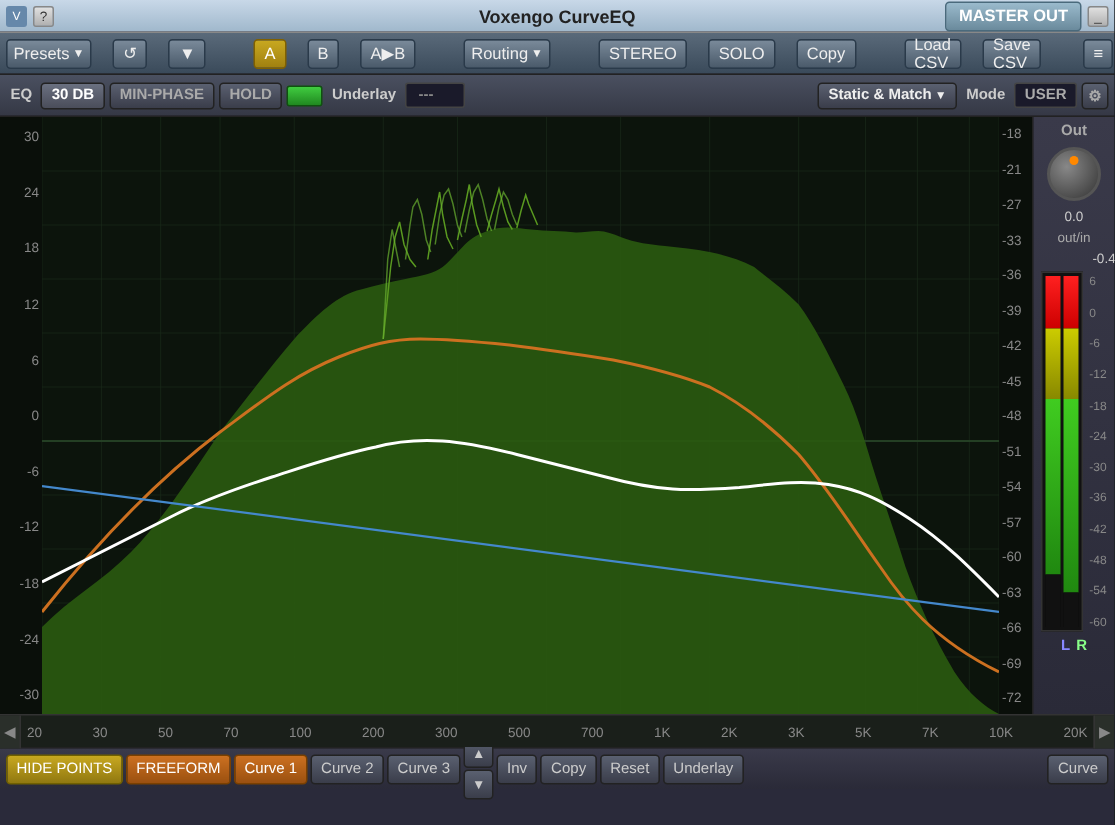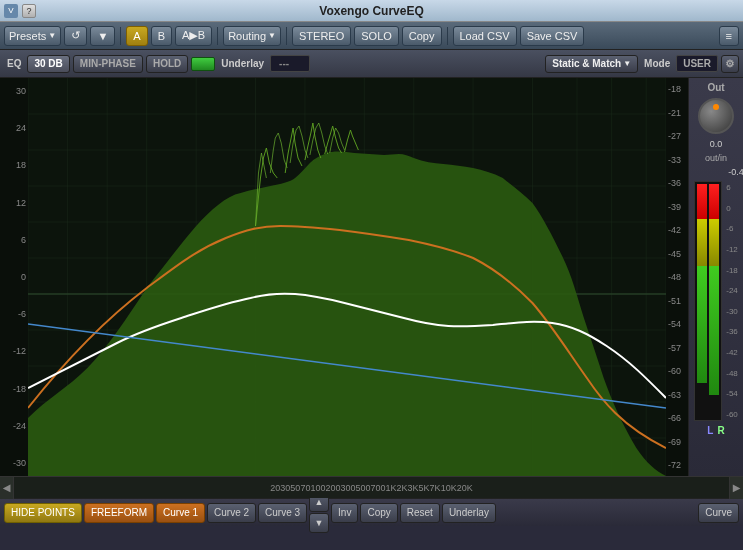--- a/index.html
+++ b/index.html
@@ -57,21 +57,21 @@
       font-size: 8px; color: white;
     }
 
     
     #toolbar {
       background: linear-gradient(to bottom, #5a6a7a, #3a4a5a);
       height: 28px;
       display: flex;
       align-items: center;
       padding: 6px 4px;
-      gap: 3px;
+      gap: 14px;
       border-bottom: 1px solid #222;
     }
     .tb-btn {
       background: linear-gradient(to bottom, #7a8a9a, #4a5a6a);
       border: 1px solid #2a3a4a;
       border-radius: 3px;
       color: #eee;
       padding: 2px 6px;
       font-size: 11px;
       cursor: pointer;
@@ -299,22 +299,22 @@
     #x-axis-scroll-right {
       width: 14px; height: 22px;
       background: #2a2f2a;
       border-left: 1px solid #333;
       display: flex; align-items: center; justify-content: center;
       cursor: pointer; color: #888; font-size: 10px;
     }
     #x-axis-labels {
       flex: 1;
       display: flex;
-      justify-content: center;
-      padding: 0 16px;
+      justify-content: space-between;
+      padding: 0 4px;
       color: #888;
       font-size: 9px;
     }
 
     
     #bottom-bar {
       background: linear-gradient(to bottom, #3a3a4a, #2a2a38);
       height: 28px;
       display: flex;
       align-items: center;
@@ -365,20 +365,24 @@
   </style>
 </head>
 <body>
 
 <div id="title-bar">
   <div class="title-left">
     <div class="title-icon">V</div>
     <div class="win-btn">?</div>
   </div>
   <div class="title-center">Voxengo CurveEQ</div>
+  <div class="title-right">
+    <div class="master-out-btn">MASTER OUT</div>
+    <div class="win-btn">_</div>
+  </div>
 </div>
 
 <div id="toolbar">
   <div class="tb-dropdown">
     <span>Presets</span>
     <span class="dropdown-arrow">▼</span>
   </div>
   <div class="tb-btn">↺</div>
   <div class="tb-btn">▼</div>
   <div class="tb-sep"></div>

